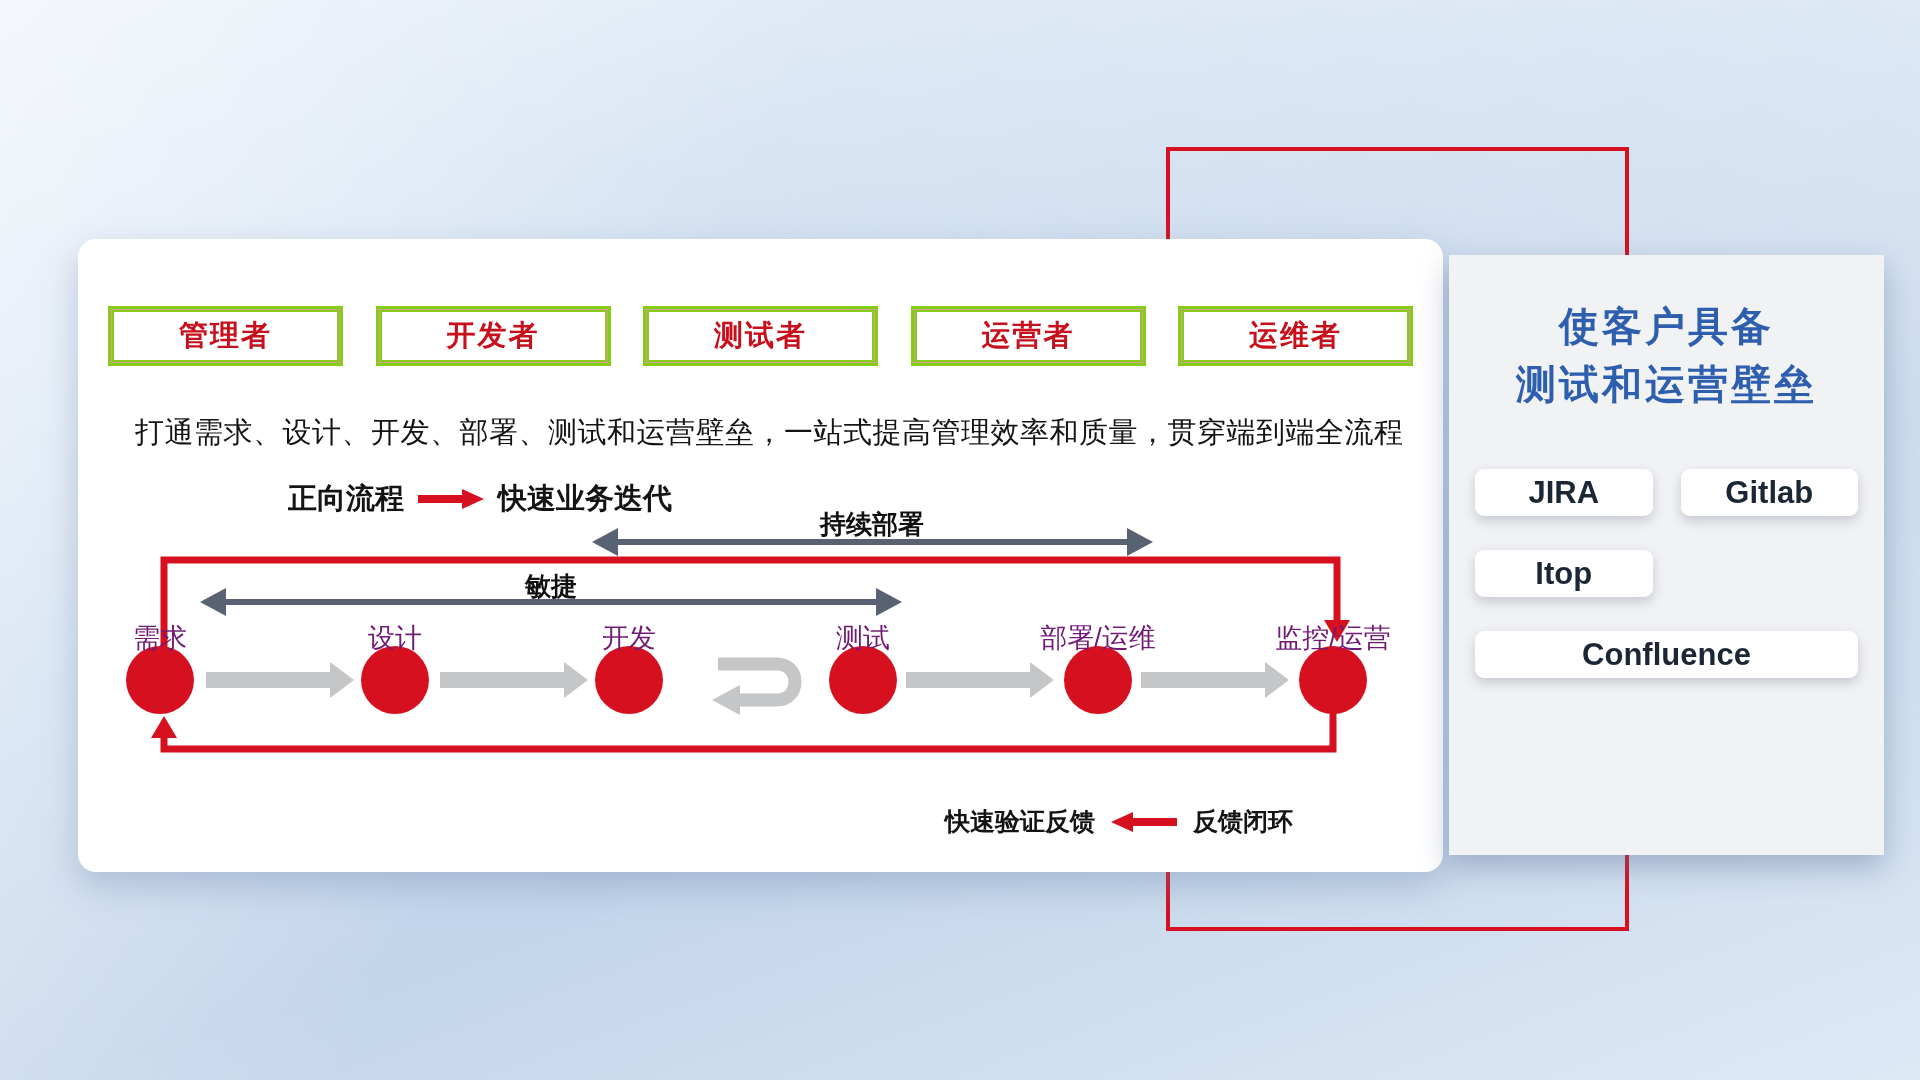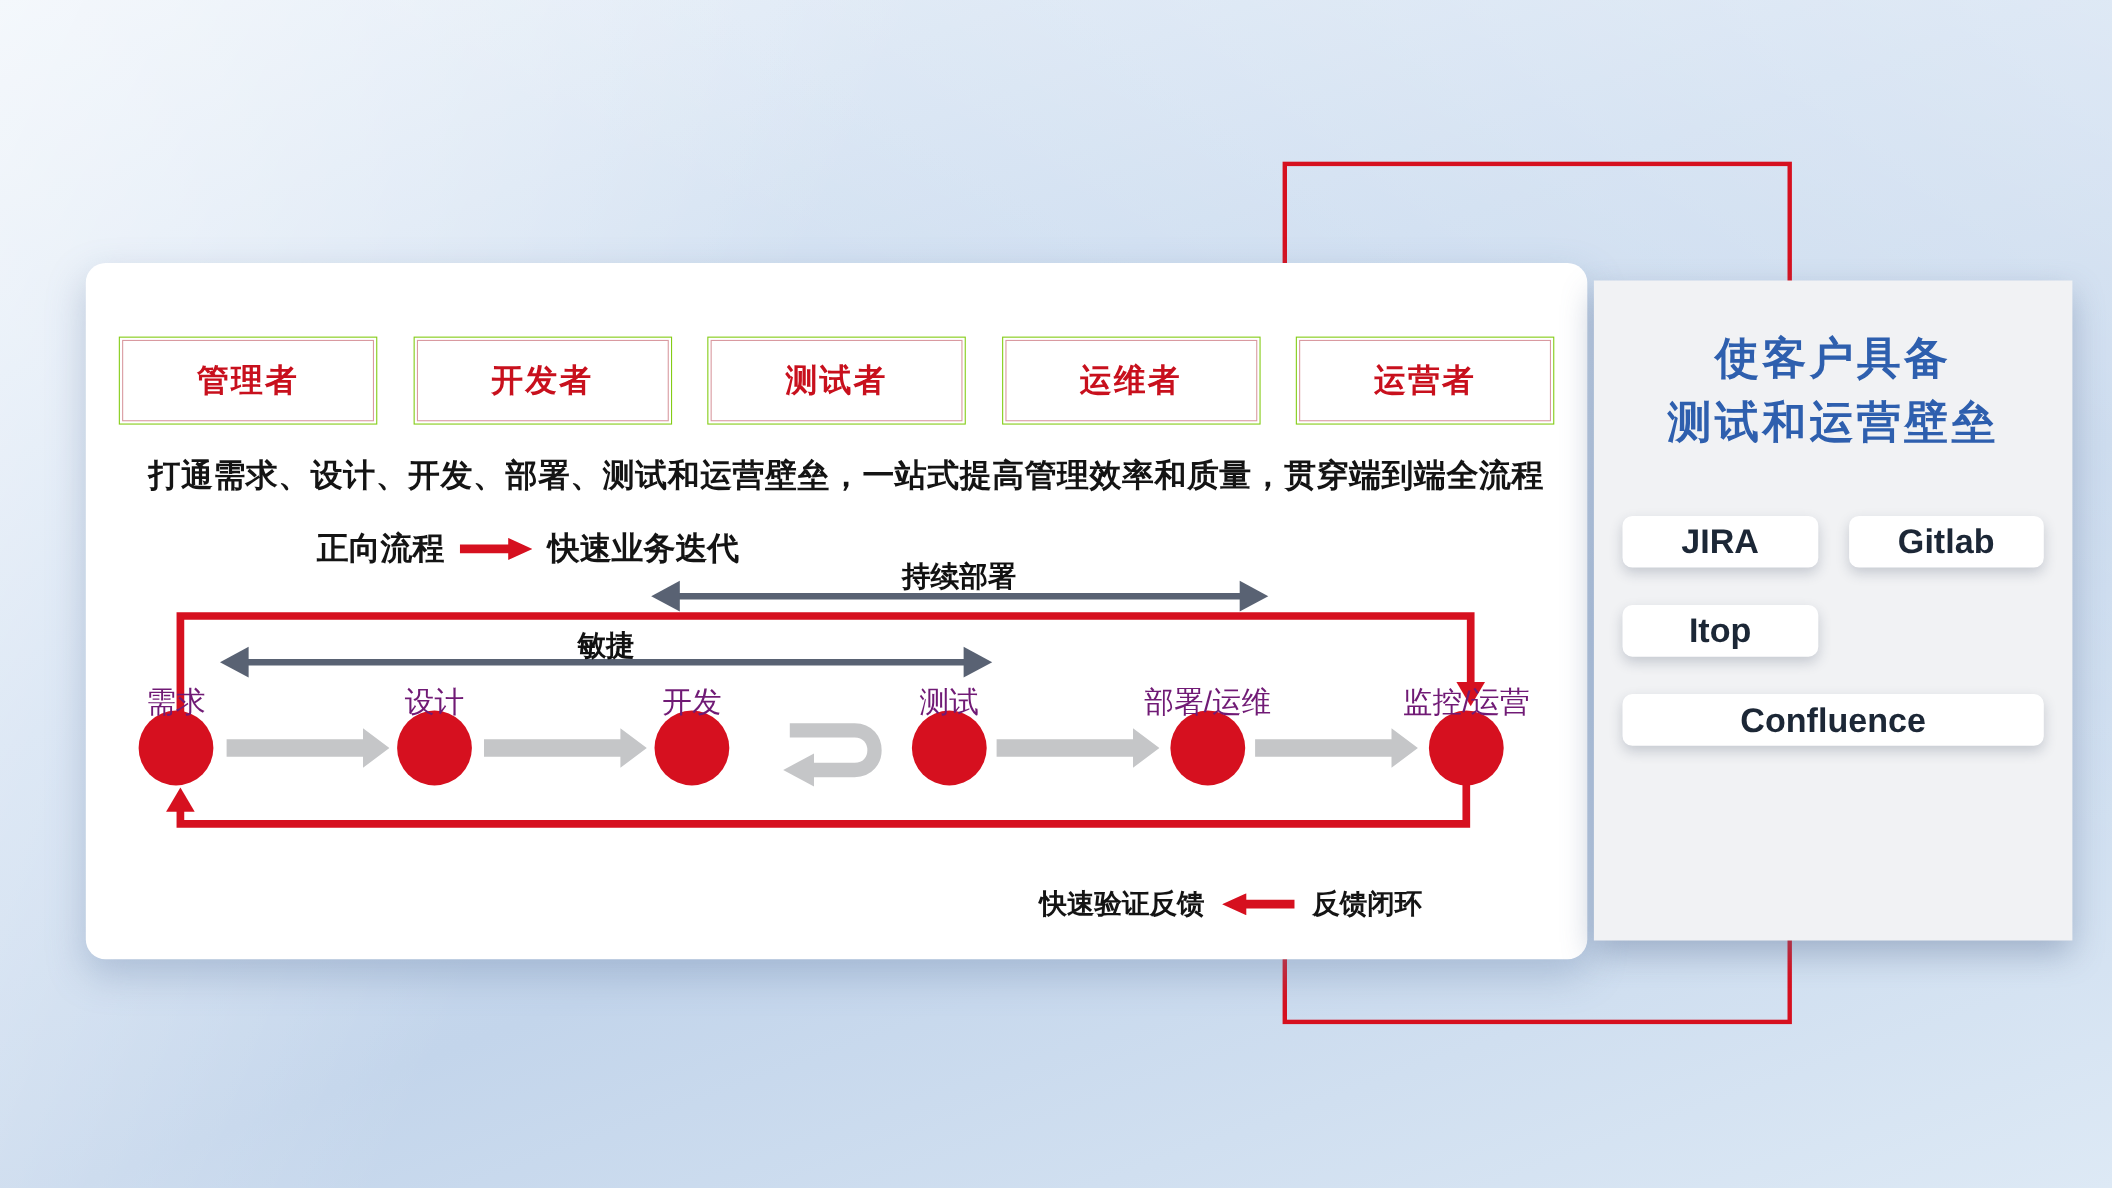--- a/index.html
+++ b/index.html
@@ -19,27 +19,27 @@
   .main-card {
     position:absolute; left:78px; top:239px; width:1365px; height:633px;
     background:#ffffff; border-radius:18px; z-index:2;
     box-shadow:0 14px 34px rgba(110,135,170,0.38);
   }
   .roles-row {
     position:absolute; left:30px; right:30px; top:67px; height:80px;
     display:flex; justify-content:space-between;
   }
   .role-box {
-    width:235px; height:80px; background:#fff;
-    border:1px solid #84cc16; outline:1px solid #d99aa0; outline-offset:-4px;
+    width:235px; height:60px; background:#fff;
+    border:6px solid #84cc16; outline:1px solid #d99aa0; outline-offset:-4px;
     display:flex; align-items:center; justify-content:center;
     color:#c8101d; font-size:29px; font-weight:700; letter-spacing:2px;
   }
   .subtitle {
-    position:absolute; left:57px; top:174px; font-size:29px; font-weight:700;
+    position:absolute; left:57px; top:174px; font-size:29px; font-weight:400;
     color:#141414; letter-spacing:0.5px; white-space:nowrap;text-align:center;
   }
   .legend-top {
     position:absolute; left:210px; top:240px; display:flex; align-items:center; gap:14px;
     font-size:29px; font-weight:700; color:#141414;
   }
   .legend-bottom {
     position:absolute; left:867px; top:566px; display:flex; align-items:center; gap:16px;
     font-size:25px; font-weight:700; color:#141414;
   }
@@ -82,24 +82,24 @@
     <div class="role-box">
         <span>管理者</span>
       </div>
     <div class="role-box">
         <span>开发者</span>
       </div>
     <div class="role-box">
         <span>测试者</span>
       </div>
     <div class="role-box">
-        <span>运维者</span>
+        <span>运营者</span>
       </div>
     <div class="role-box">
-        <span>运营者</span>
+        <span>运维者</span>
       </div>
   </div>
 
   <div class="subtitle">打通需求、设计、开发、部署、测试和运营壁垒，一站式提高管理效率和质量，贯穿端到端全流程</div>
 
   <svg class="flow-svg" viewBox="0 0 1365 633">
 
     <g>
       <path d="M 86 410 L 86 321 L 1259 321 L 1259 384" fill="none" stroke="#d6101f" stroke-width="7"></path>
       <polygon points="1259,403 1246,381 1272,381" fill="#d6101f"></polygon>

